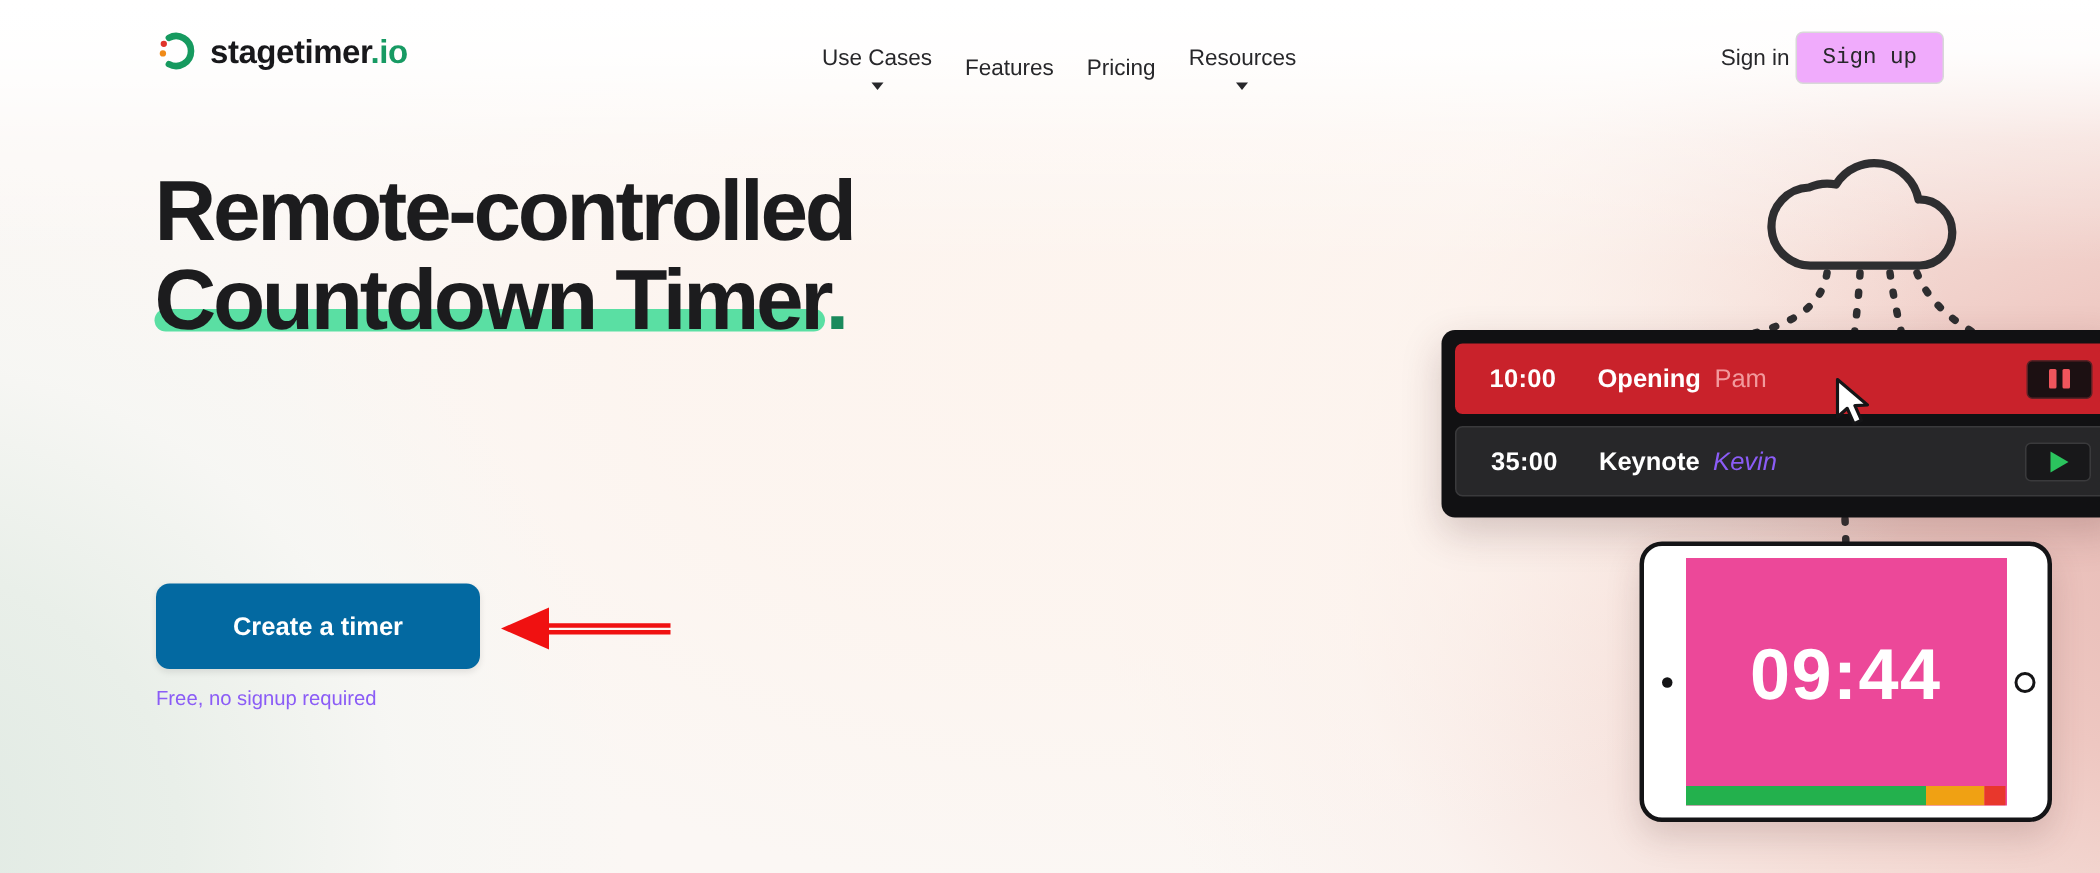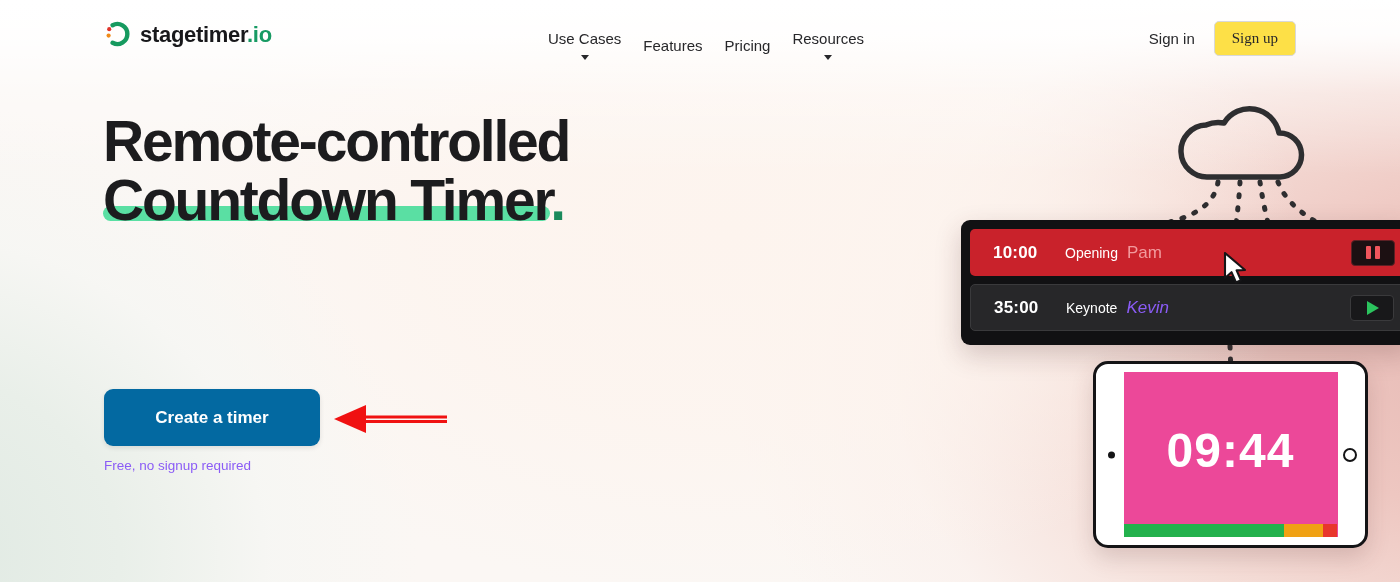--- a/index.html
+++ b/index.html
@@ -51,26 +51,26 @@
     font-size:15px; color:#27272a; padding:4px 11px; white-space:nowrap;
     display:flex; align-items:center; gap:6px; cursor:pointer; background:none; border:none;
     font-family:"Liberation Sans", sans-serif;
     flex-direction:column;
   }
   .caret {
     width:0; height:0; border-left:4.5px solid transparent; border-right:4.5px solid transparent;
     border-top:5px solid #27272a; display:inline-block; margin-top:2px;
   }
 
-  #auth { position:absolute; right:104px; top:21px; display:flex; align-items:center; gap:15px; }
+  #auth { position:absolute; right:104px; top:21px; display:flex; align-items:center; }
   #signin { font-size:15px; color:#27272a; cursor:pointer; padding:6px 4px; white-space:nowrap; }
   #signup {
-    font-size:15px; color:#27272a; background:#fde047; border:1px solid #d8d8d8;
+    font-size:15px; color:#27272a; background:#f0abfc; border:1px solid #d8d8d8;
     border-radius:5px; padding:8px 17px; cursor:pointer; white-space:nowrap;
-    font-family:Liberation Serif, serif;
+    font-family:Liberation Mono, monospace;
   }
 
   
   #hero { position:absolute; left:103px; top:112px; z-index:30; }
   #headline {
     font-size:57px; line-height:1.03; font-weight:700; letter-spacing:-2.2px;
     color:#1c1c1e; position:relative; white-space:nowrap;
   }
   .hl-line { position:relative; display:block; }
   .hl-underline {
@@ -108,21 +108,21 @@
     background:#111113; border-radius:9px; padding:9px 8px 9px 9px;
     box-shadow:0 10px 26px rgba(80,40,40,0.22);
   }
   .ctrl-row {
     height:47px; border-radius:5px; display:flex; align-items:center;
     padding:0 10px 0 23px; position:relative;
   }
   .ctrl-row.red { background:#c9222b; }
   .ctrl-row.dark { background:#272729; margin-top:8px; border:1px solid #3a3a3c; }
   .ctrl-time { font-size:17px; font-weight:700; color:#fff; width:72px; flex:none; letter-spacing:0.2px; }
-  .ctrl-name { font-size:14px; font-weight:400; color:#fff; margin-right:9px; }
+  .ctrl-name { font-size:17px; font-weight:700; color:#fff; margin-right:9px; }
   .ctrl-speaker { font-size:17px; font-weight:400; }
   .ctrl-row.red .ctrl-speaker { color:#f29a9d; }
   .ctrl-row.dark .ctrl-speaker { color:#8b5cf6;font-style:italic; }
   .ctrl-btn {
     margin-left:auto; width:44px; height:26px; border-radius:4px;
     background:#18181a; display:flex; align-items:center; justify-content:center;
     cursor:pointer; border:1px solid #3a3a3c;
   }
   .ctrl-row.red .ctrl-btn { background:#1c1012; border-color:#5c2024; }
   .pause-bar { width:5px; height:13px; background:#f0555c; border-radius:1px; }

